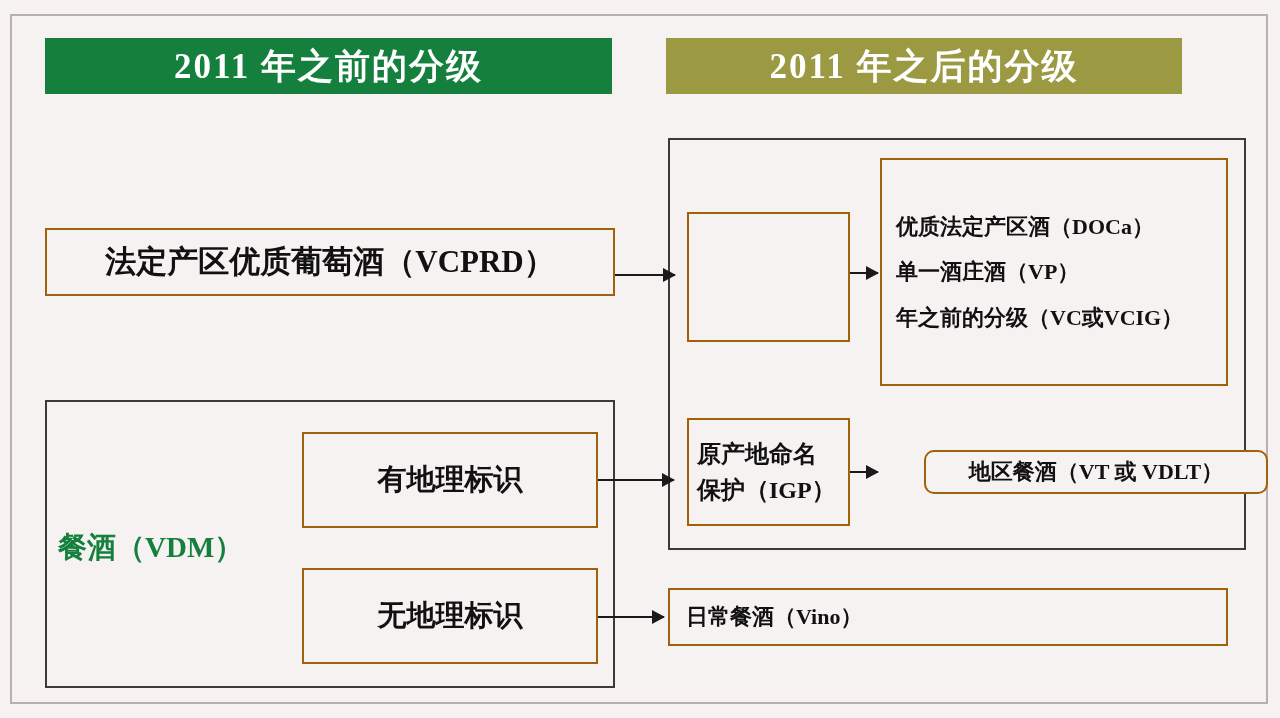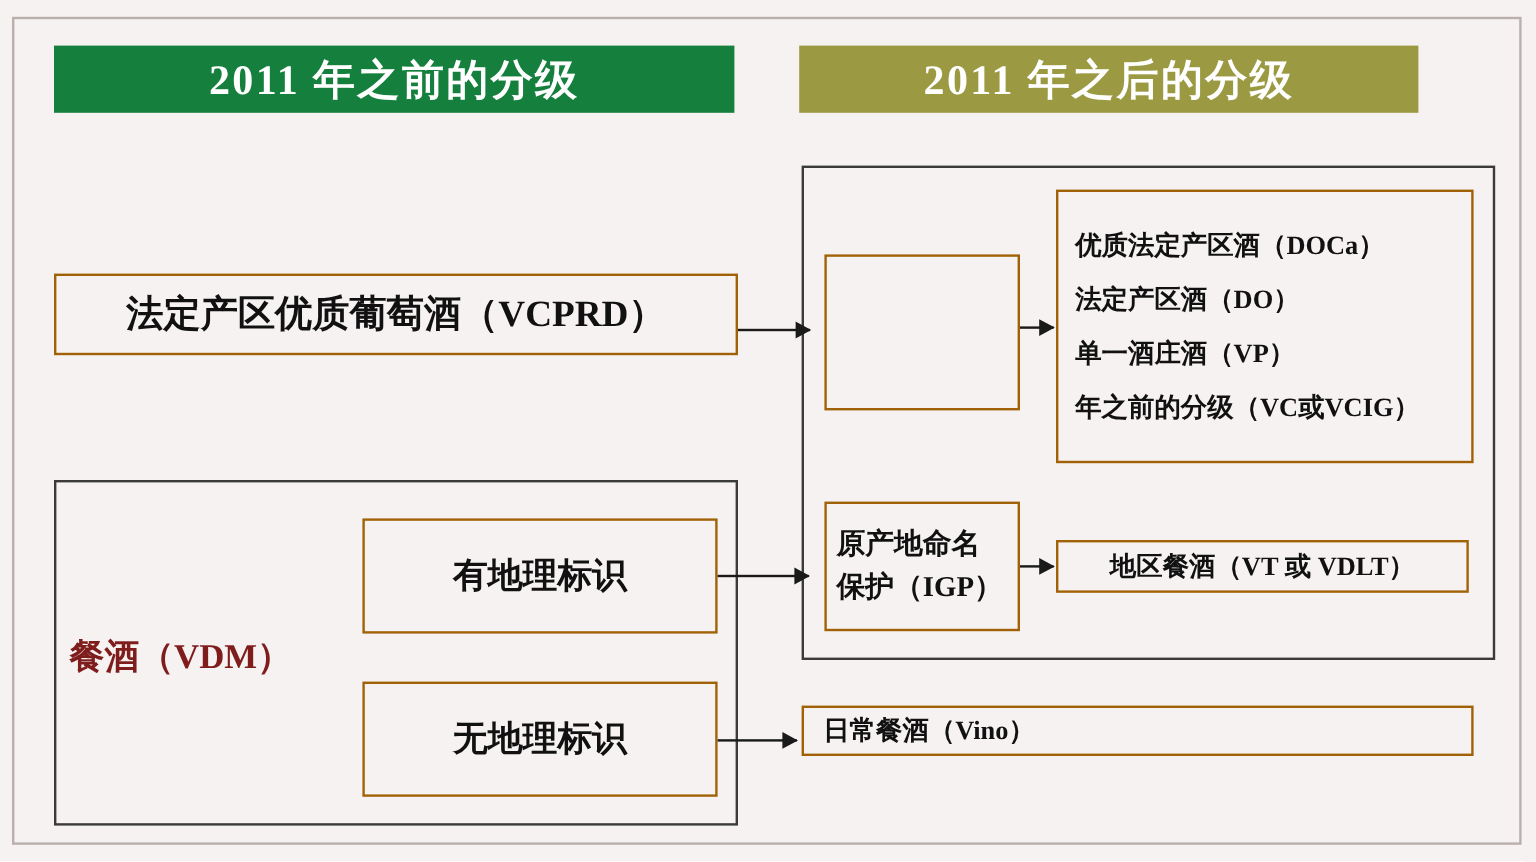--- a/index.html
+++ b/index.html
@@ -78,21 +78,21 @@
     left: 45px; top: 228px; width: 570px; height: 68px;
     font-size: 31px; font-weight: bold;
   }
   #box-vdm-group {
     left: 45px; top: 400px; width: 570px; height: 288px;
   }
   #label-vdm {
     position: absolute;
     left: 58px; top: 528px; width: 240px; height: 40px;
     display: flex; align-items: center;
-    font-size: 29px; font-weight: bold; color: #7f1d1d;
+    font-size: 29px; font-weight: bold; color: #15803d;
     font-family: "Liberation Serif", "DejaVu Serif", serif;
   }
   #box-igp-yes {
     left: 302px; top: 432px; width: 296px; height: 96px;
     font-size: 29px; font-weight: bold;
   }
   #box-igp-no {
     left: 302px; top: 568px; width: 296px; height: 96px;
     font-size: 29px; font-weight: bold;
   }
@@ -114,25 +114,25 @@
     font-size: 24px; font-weight: bold; line-height: 1.5;
   }
   #box-dop-list {
     left: 880px; top: 158px; width: 348px; height: 228px;
     flex-direction: column; align-items: flex-start; justify-content: center;
     padding: 0 14px;
     font-size: 22px; font-weight: bold; line-height: 2.05;
   }
   #box-dop-list .line { white-space: nowrap; }
   #box-vt {
-    left: 880px; top: 450px; width: 344px; height: 44px;
-    font-size: 22px; font-weight: bold;
+    left: 924px; top: 450px; width: 344px; height: 44px;
+    font-size: 22px; font-weight: bold; border-radius: 10px;
   }
   #box-vino {
-    left: 668px; top: 588px; width: 560px; height: 42px;
+    left: 668px; top: 588px; width: 560px; height: 58px;
     justify-content: flex-start; padding-left: 16px;
     font-size: 22px; font-weight: bold;
   }
 
   
   .arrow {
     position: absolute;
     height: 2px;
     background: #1a1a1a;
   }
@@ -168,21 +168,20 @@
   <div class="box" id="box-igp-yes">有地理标识</div>
   <div class="box" id="box-igp-no">无地理标识</div>
 
   <div class="group-box" id="box-right-group"></div>
 
   <div class="box" id="box-dop">
   </div>
 
   <div class="box" id="box-dop-list">
     <span class="line">优质法定产区酒（DOCa）</span>
-    <span class="line">法定产区酒（DO）</span>
     <span class="line">单一酒庄酒（VP）</span>
     <span class="line">年之前的分级（VC或VCIG）</span>
   </div>
 
   <div class="box" id="box-igp">
     <span class="line">原产地命名</span>
     <span class="line">保护（IGP）</span>
   </div>
 
   <div class="box" id="box-vt">地区餐酒（VT 或 VDLT）</div>

